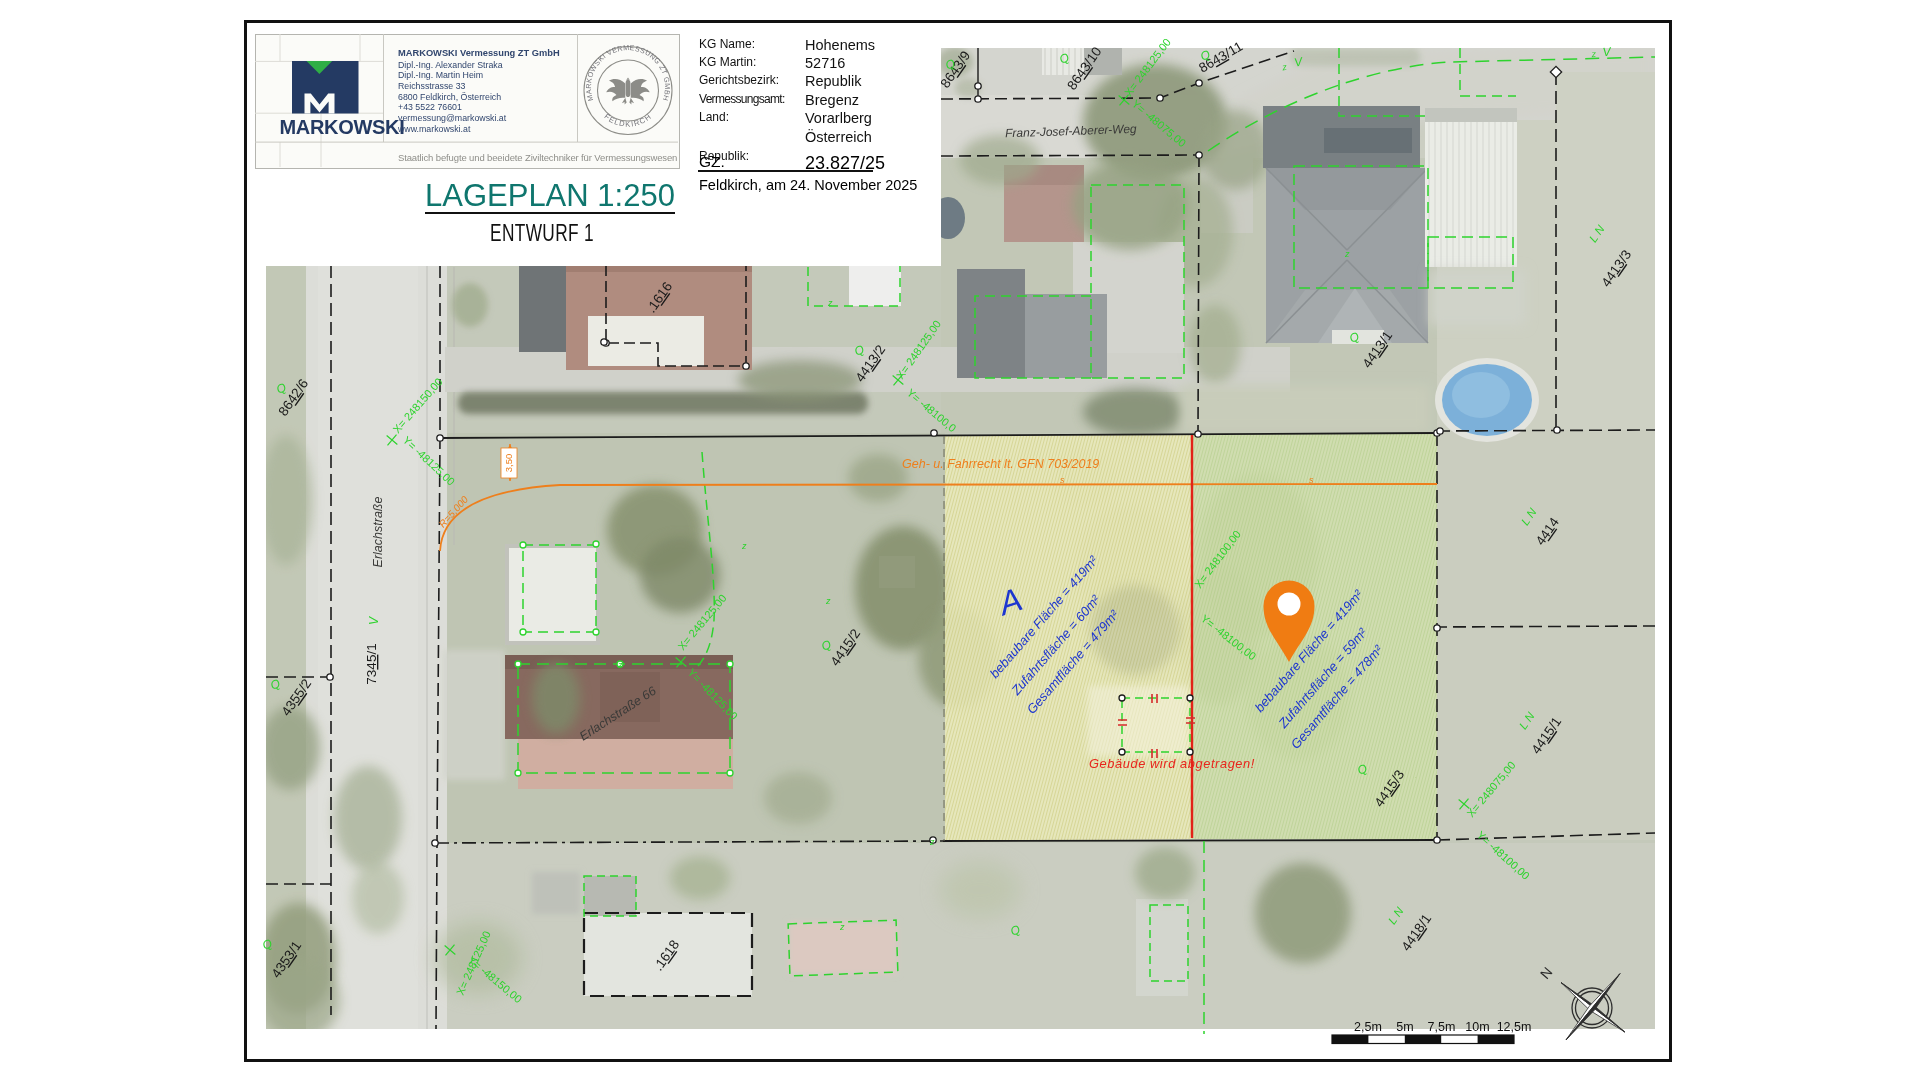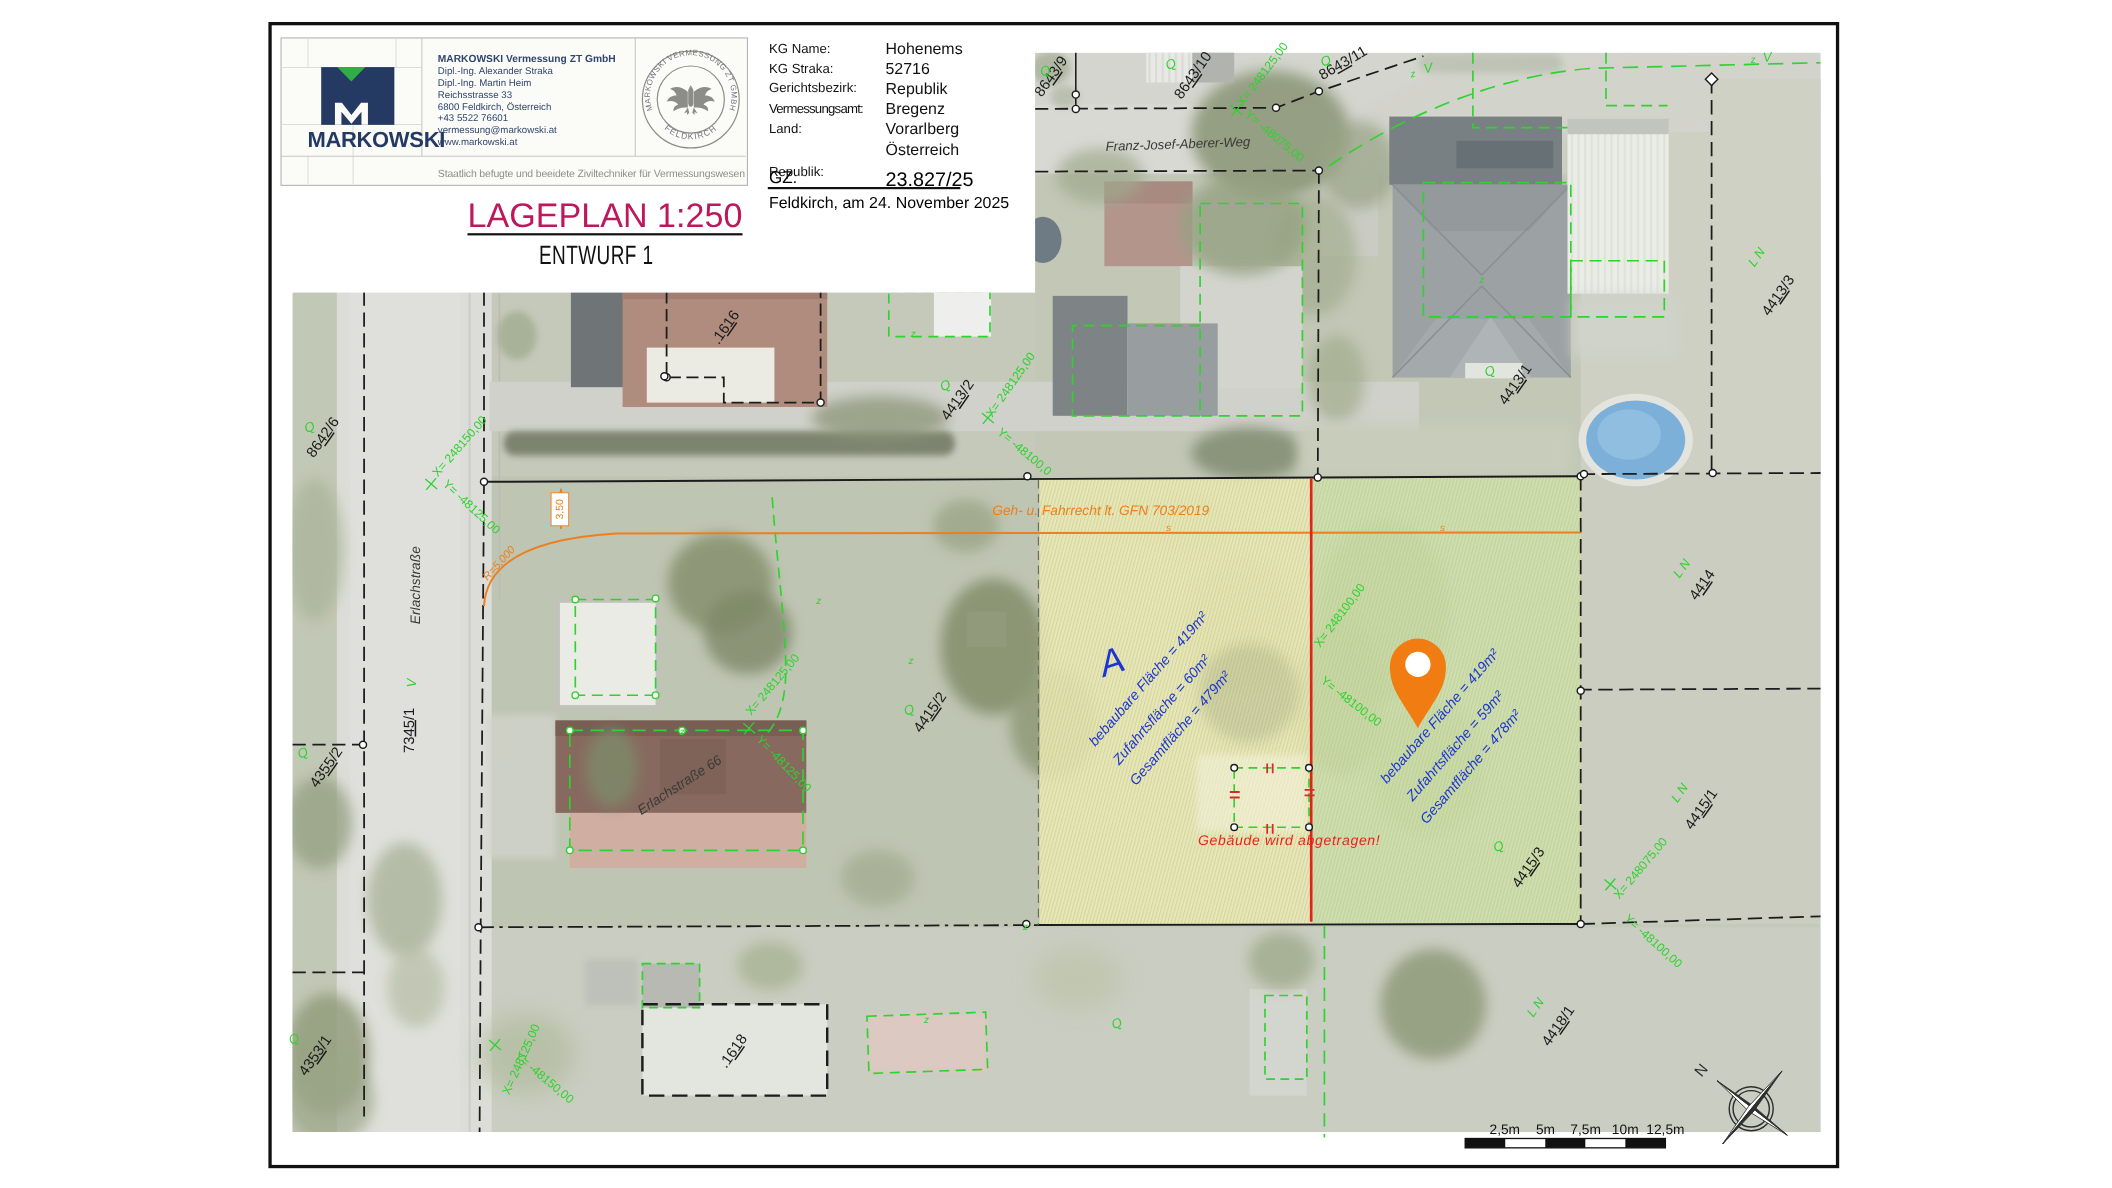--- a/index.html
+++ b/index.html
@@ -478,26 +478,26 @@
   <g fill="#8c8c88" transform="translate(628,91) scale(0.68) translate(-628,-91)">
     <path d="M628,71 l-2.5,4 2.5,-1 2.5,1 Z"></path>
     <path d="M628,74 c-2,0 -3.5,2 -3.5,5 l0,16 c0,3 1.5,5 3.5,5 c2,0 3.5,-2 3.5,-5 l0,-16 c0,-3 -1.5,-5 -3.5,-5 Z"></path>
     <path d="M624,80 C616,72 606,72 600,76 C606,78 608,81 609,85 C602,85 598,88 596,93 C603,91 608,93 611,97 C606,99 604,102 605,106 C610,102 617,100 624,101 Z"></path>
     <path d="M632,80 C640,72 650,72 656,76 C650,78 648,81 647,85 C654,85 658,88 660,93 C653,91 648,93 645,97 C650,99 652,102 651,106 C646,102 639,100 632,101 Z"></path>
     <path d="M624,101 l-5,8 4,-2 0,4 3,-3 Z"></path>
     <path d="M632,101 l5,8 -4,-2 0,4 -3,-3 Z"></path>
   </g>
 </svg>
 
-<div class="abs" style="left:425px;top:179px;font-size:31px;line-height:33px;color:#be185d;letter-spacing:0px;border-bottom:2.5px solid #111;text-align:center;">LAGEPLAN 1:250</div>
+<div class="abs" style="left:425px;top:179px;font-size:31px;line-height:33px;color:#0f766e;letter-spacing:0px;border-bottom:2.5px solid #111;text-align:center;">LAGEPLAN 1:250</div>
 <div class="abs" style="left:490px;top:219px;font-size:24px;color:#111;letter-spacing:0.5px;transform:scaleX(0.72);transform-origin:0 0;">ENTWURF 1</div>
 
 <div class="abs kglabel" style="left:699px;top:36.5px;">KG Name:</div>
     <div class="abs kgval b" style="left:805px;top:36.5px;">Hohenems</div>
-<div class="abs kglabel" style="left:699px;top:55px;">KG Straka:</div>
+<div class="abs kglabel" style="left:699px;top:55px;">KG Martin:</div>
     <div class="abs kgval b" style="left:805px;top:55px;">52716</div>
 <div class="abs kglabel" style="left:699px;top:73.4px;">Gerichtsbezirk:</div>
     <div class="abs kgval" style="left:805px;top:73.4px;">Republik</div>
 <div class="abs kglabel" style="left:699px;top:91.8px;letter-spacing:-0.7px;">Vermessungsamt:</div>
     <div class="abs kgval" style="left:805px;top:91.8px;">Bregenz</div>
 <div class="abs kglabel" style="left:699px;top:110.2px;">Land:</div>
     <div class="abs kgval" style="left:805px;top:110.2px;">Vorarlberg</div>
 <div class="abs kglabel" style="left:699px;top:128.6px;margin-top:20px;">Republik:</div>
     <div class="abs kgval" style="left:805px;top:128.6px;">Österreich</div>
 <div class="abs b" style="left:699px;top:153px;font-size:15.5px;">GZ.</div>

